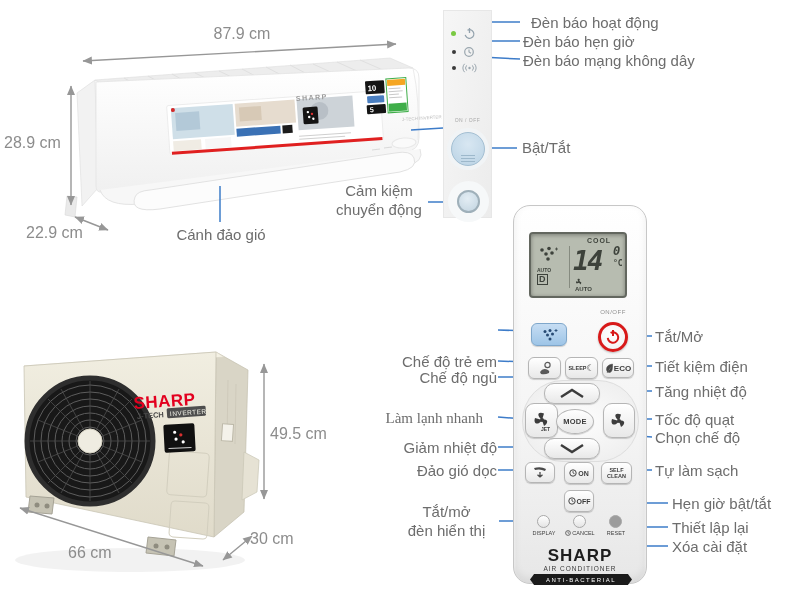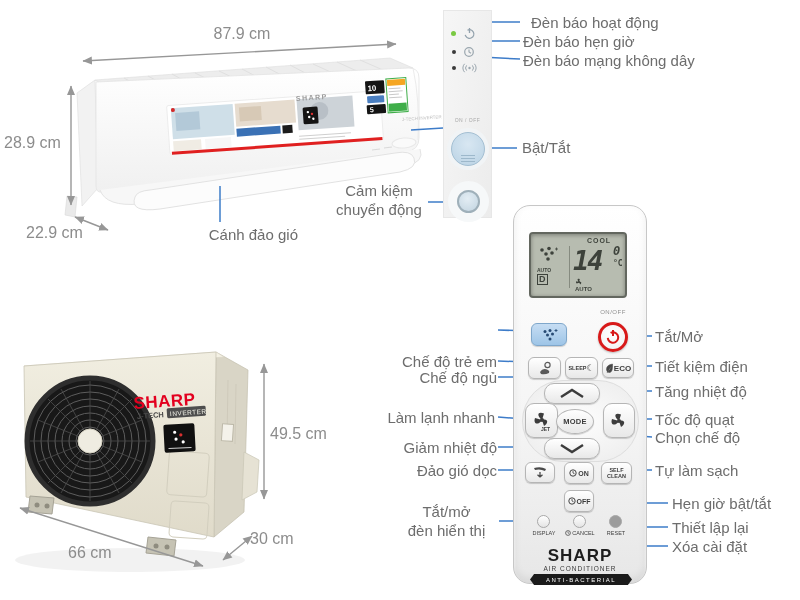--- a/index.html
+++ b/index.html
@@ -429,25 +429,25 @@
   <div class="dim" style="left:250px;top:530px;text-align:right;">30 cm</div>
 
   <div class="lbl" style="left:523px;top:14px;margin-left:8px;">Đèn báo hoạt động</div>
   <div class="lbl" style="left:523px;top:33px;">Đèn báo hẹn giờ</div>
   <div class="lbl" style="left:523px;top:52px;">Đèn báo mạng không dây</div>
   <div class="lbl" style="left:522px;top:139px;">Bật/Tắt</div>
   <div class="lbl c-align" style="left:325px;top:182px;width:108px;">
     <span>Cảm kiệm</span><br>
     <span>chuyển động</span>
   </div>
-  <div class="lbl c-align" style="left:158px;top:226px;width:140px;text-align:right;">Cánh đảo gió</div>
+  <div class="lbl c-align" style="left:151px;top:226px;width:140px;">Cánh đảo gió</div>
 
   <div class="lbl r-align" style="right:303px;top:353px;">Chế độ trẻ em</div>
   <div class="lbl r-align" style="right:303px;top:369px;">Chế độ ngủ</div>
-  <div class="lbl r-align" style="right:305px;top:409px;">Làm lạnh nhanh</div>
+  <div class="lbl r-align" style="right:317px;top:409px;font-family:Liberation Serif, serif;">Làm lạnh nhanh</div>
   <div class="lbl r-align" style="right:303px;top:439px;">Giảm nhiệt độ</div>
   <div class="lbl r-align" style="right:303px;top:462px;">Đảo gió dọc</div>
   <div class="lbl c-align" style="left:393px;top:503px;width:107px;">
     <span>Tắt/mở</span><br>
     <span>đèn hiển thị</span>
   </div>
 
   <div class="lbl" style="left:655px;top:328px;">Tắt/Mở</div>
   <div class="lbl" style="left:655px;top:358px;">Tiết kiệm điện</div>
   <div class="lbl" style="left:655px;top:383px;">Tăng nhiệt độ</div>

